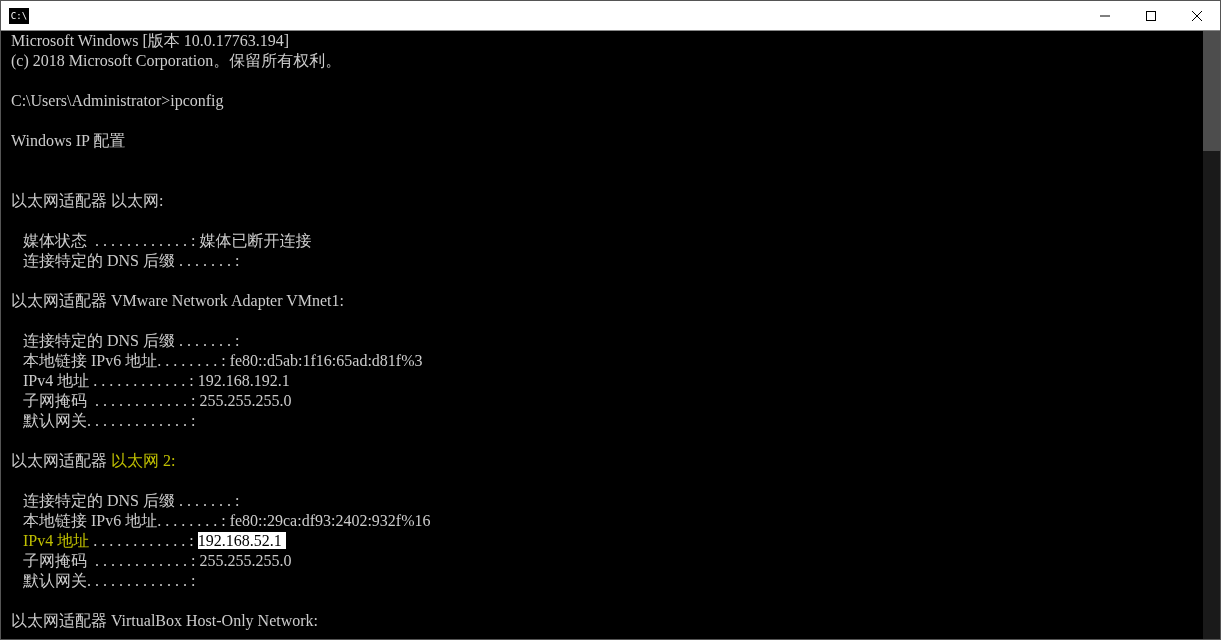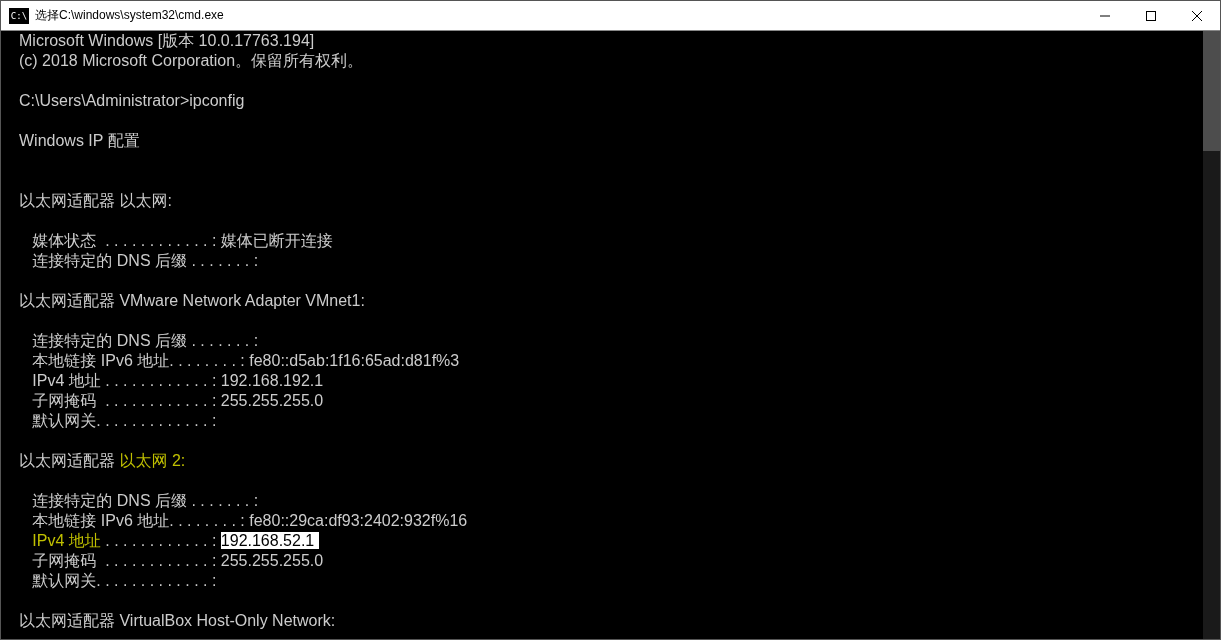--- a/index.html
+++ b/index.html
@@ -5,33 +5,32 @@
   * { margin: 0; padding: 0; box-sizing: border-box; }
   html, body { width: 1221px; height: 640px; overflow: hidden; font-family: "SimSun", "Consolas", monospace; }
   .window { width: 1221px; height: 640px; display: flex; flex-direction: column; background: #fff; border: 1px solid #555; }
   .titlebar { height: 30px; background: #fff; display: flex; align-items: center; border-bottom: 1px solid #888; }
   .titlebar .icon-box { width: 20px; height: 16px; margin: 0 6px 0 8px; background: #000; display: flex; align-items: center; justify-content: center; color: #fff; font-size: 9px; font-family: Consolas, monospace; }
   .titlebar .title { flex: 0 0 auto; font-size: 12px; font-family: "Microsoft YaHei", sans-serif; color: #000; }
   .titlebar .spacer { flex: 1; }
   .titlebar .ctrl { width: 46px; height: 29px; display: flex; align-items: center; justify-content: center; }
   .titlebar .ctrl svg { display: block; }
   .terminal { flex: 1; background: #000; color: #ccc; font-size: 16px; line-height: 20px; position: relative; overflow: hidden; }
-  .terminal-inner { padding: 0 18px; white-space: pre; font-family: Liberation Sans, sans-serif; }
+  .terminal-inner { padding: 0 10px; white-space: pre; font-family: Liberation Serif, serif; }
   .scrollbar { position: absolute; right: 0; top: 0; width: 17px; height: 100%; background: #1a1a1a; }
   .scroll-thumb { position: absolute; right: 0; top: 0; width: 17px; height: 120px; background: #4d4d4d; }
   .hl-yellow { color: #c0c000; }
   .sel { background: #fff; color: #000; }
 </style>
 </head>
 <body>
 
 <div class="window">
   <div class="titlebar">
     <div class="icon-box">C:\</div>
-    <div class="title">选择C:\windows\system32\cmd.exe</div>
     <div class="spacer"></div>
     <div class="ctrl">
       <svg width="10" height="10">
           <line x1="0" y1="5" x2="10" y2="5" stroke="#000" stroke-width="1"></line>
         </svg>
     </div>
     <div class="ctrl">
       <svg width="10" height="10">
           <rect x="0.5" y="0.5" width="9" height="9" fill="none" stroke="#000" stroke-width="1"></rect>
         </svg>

